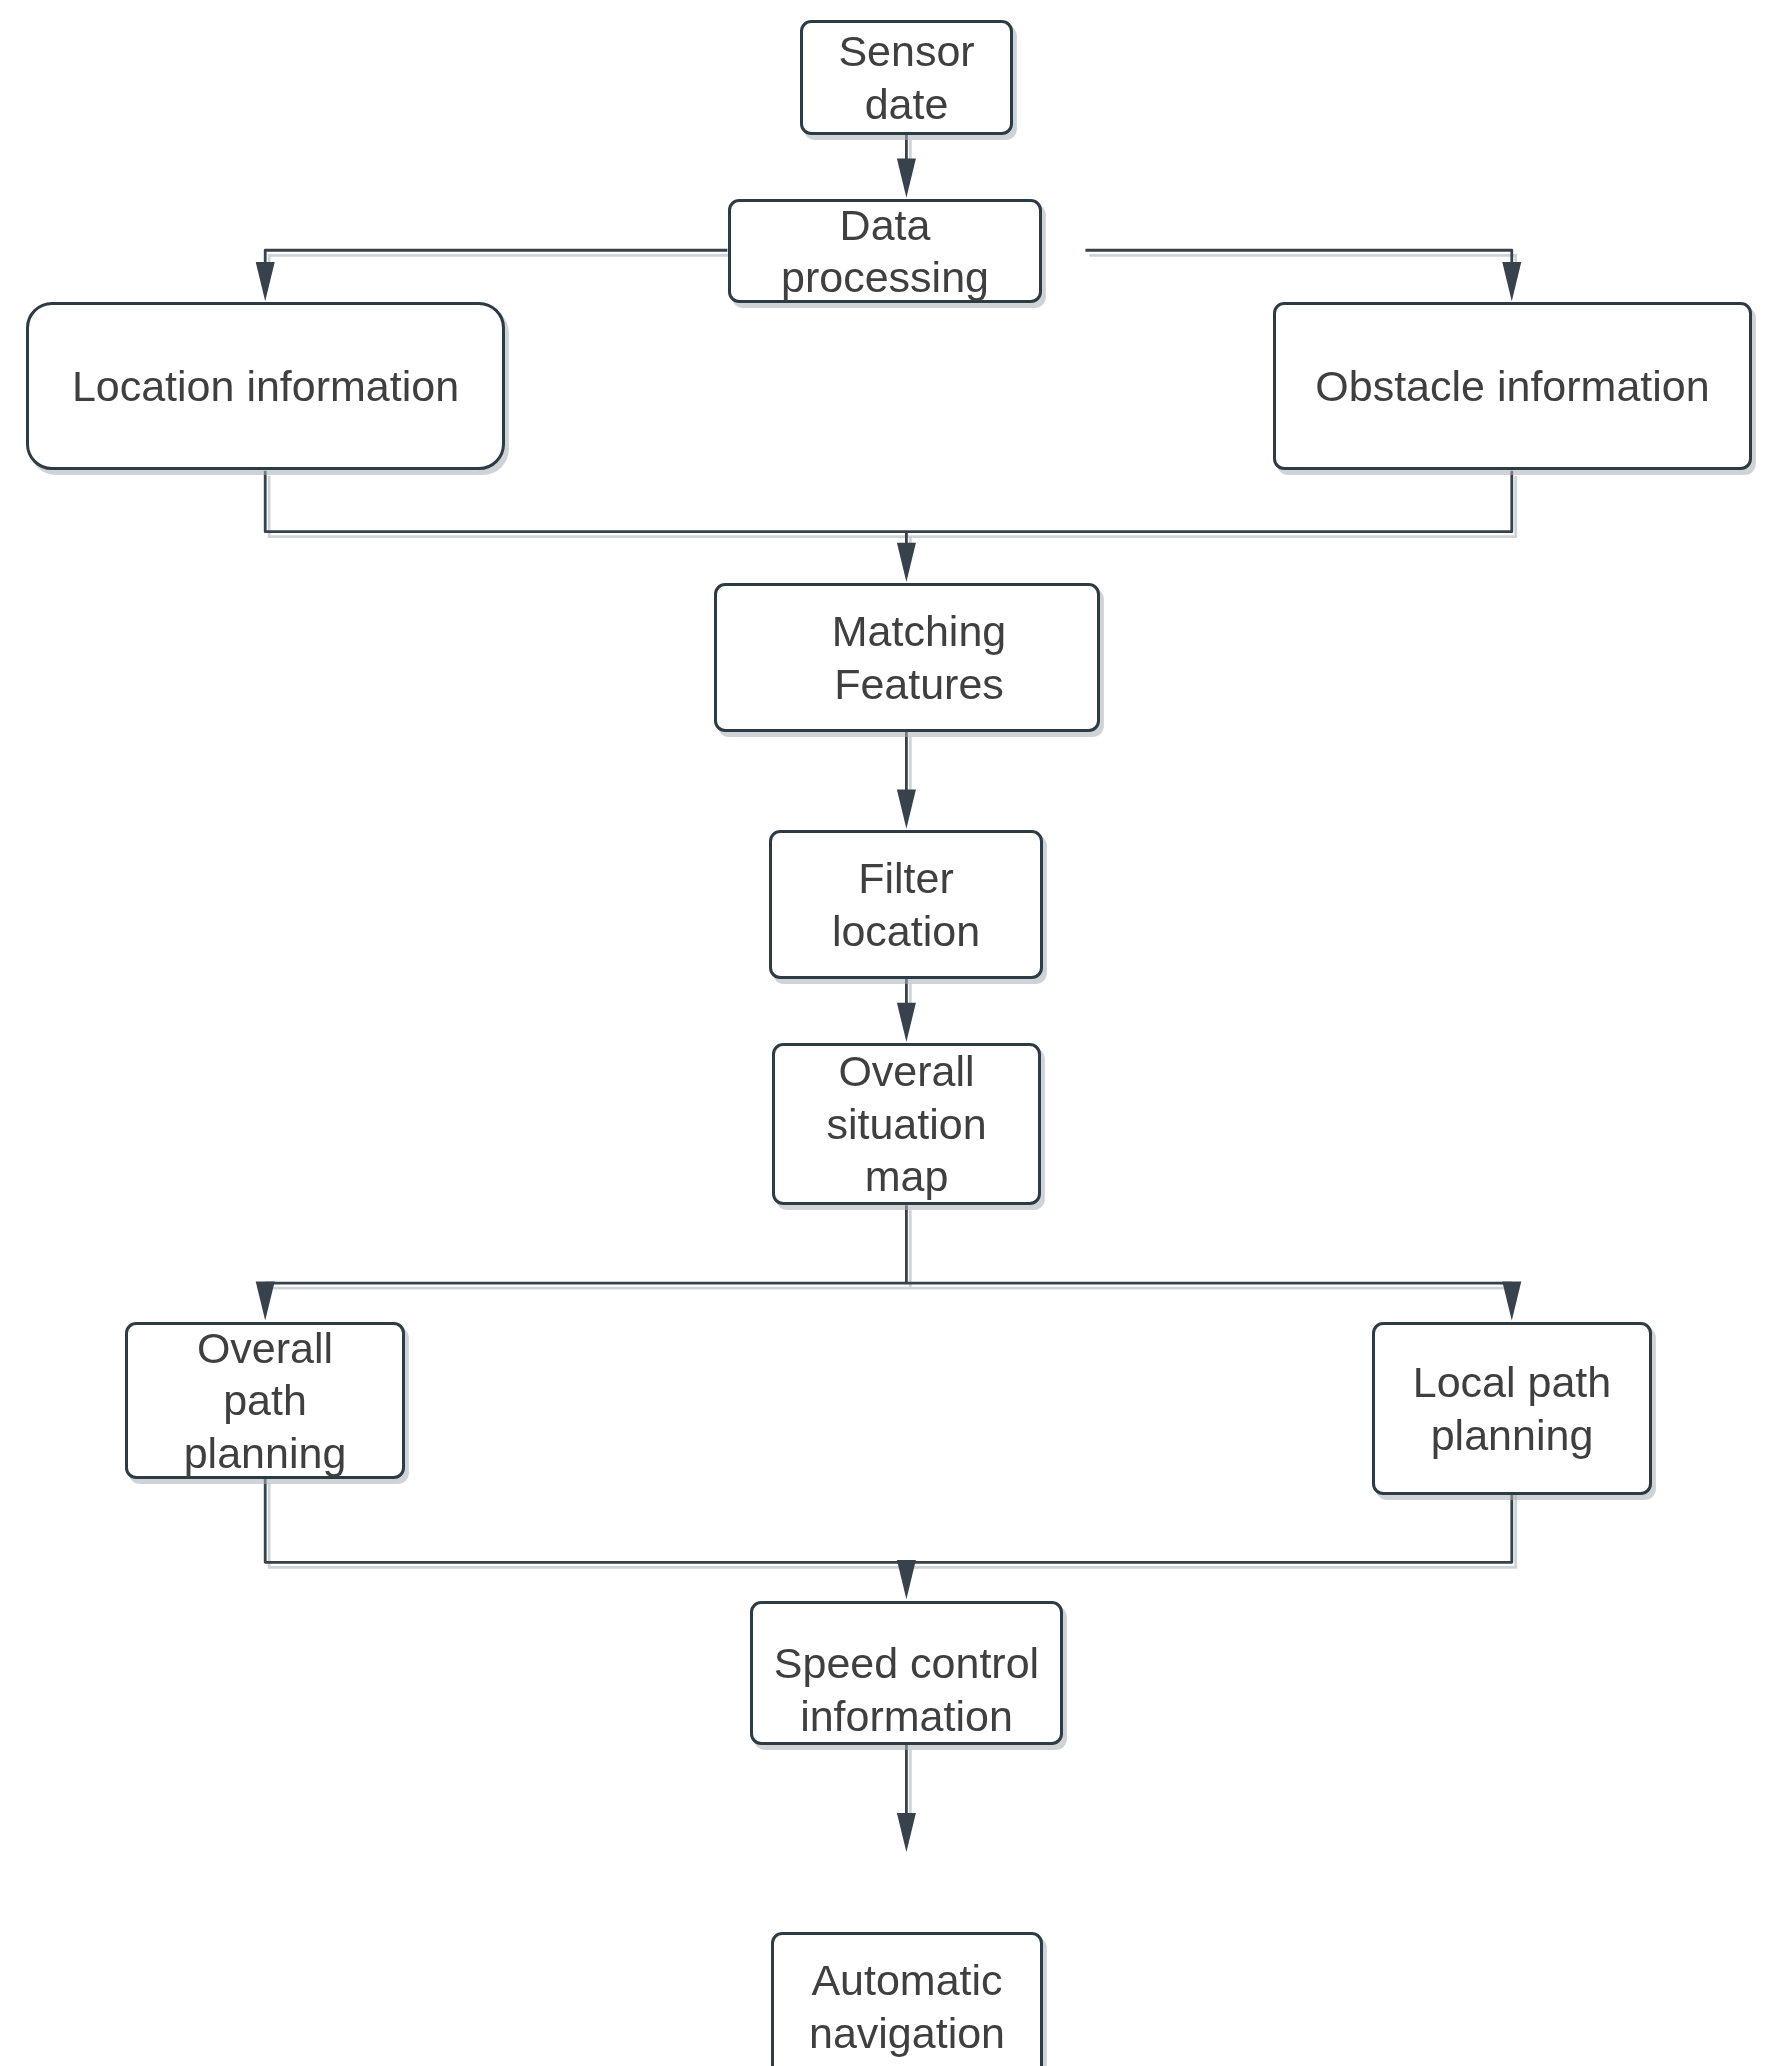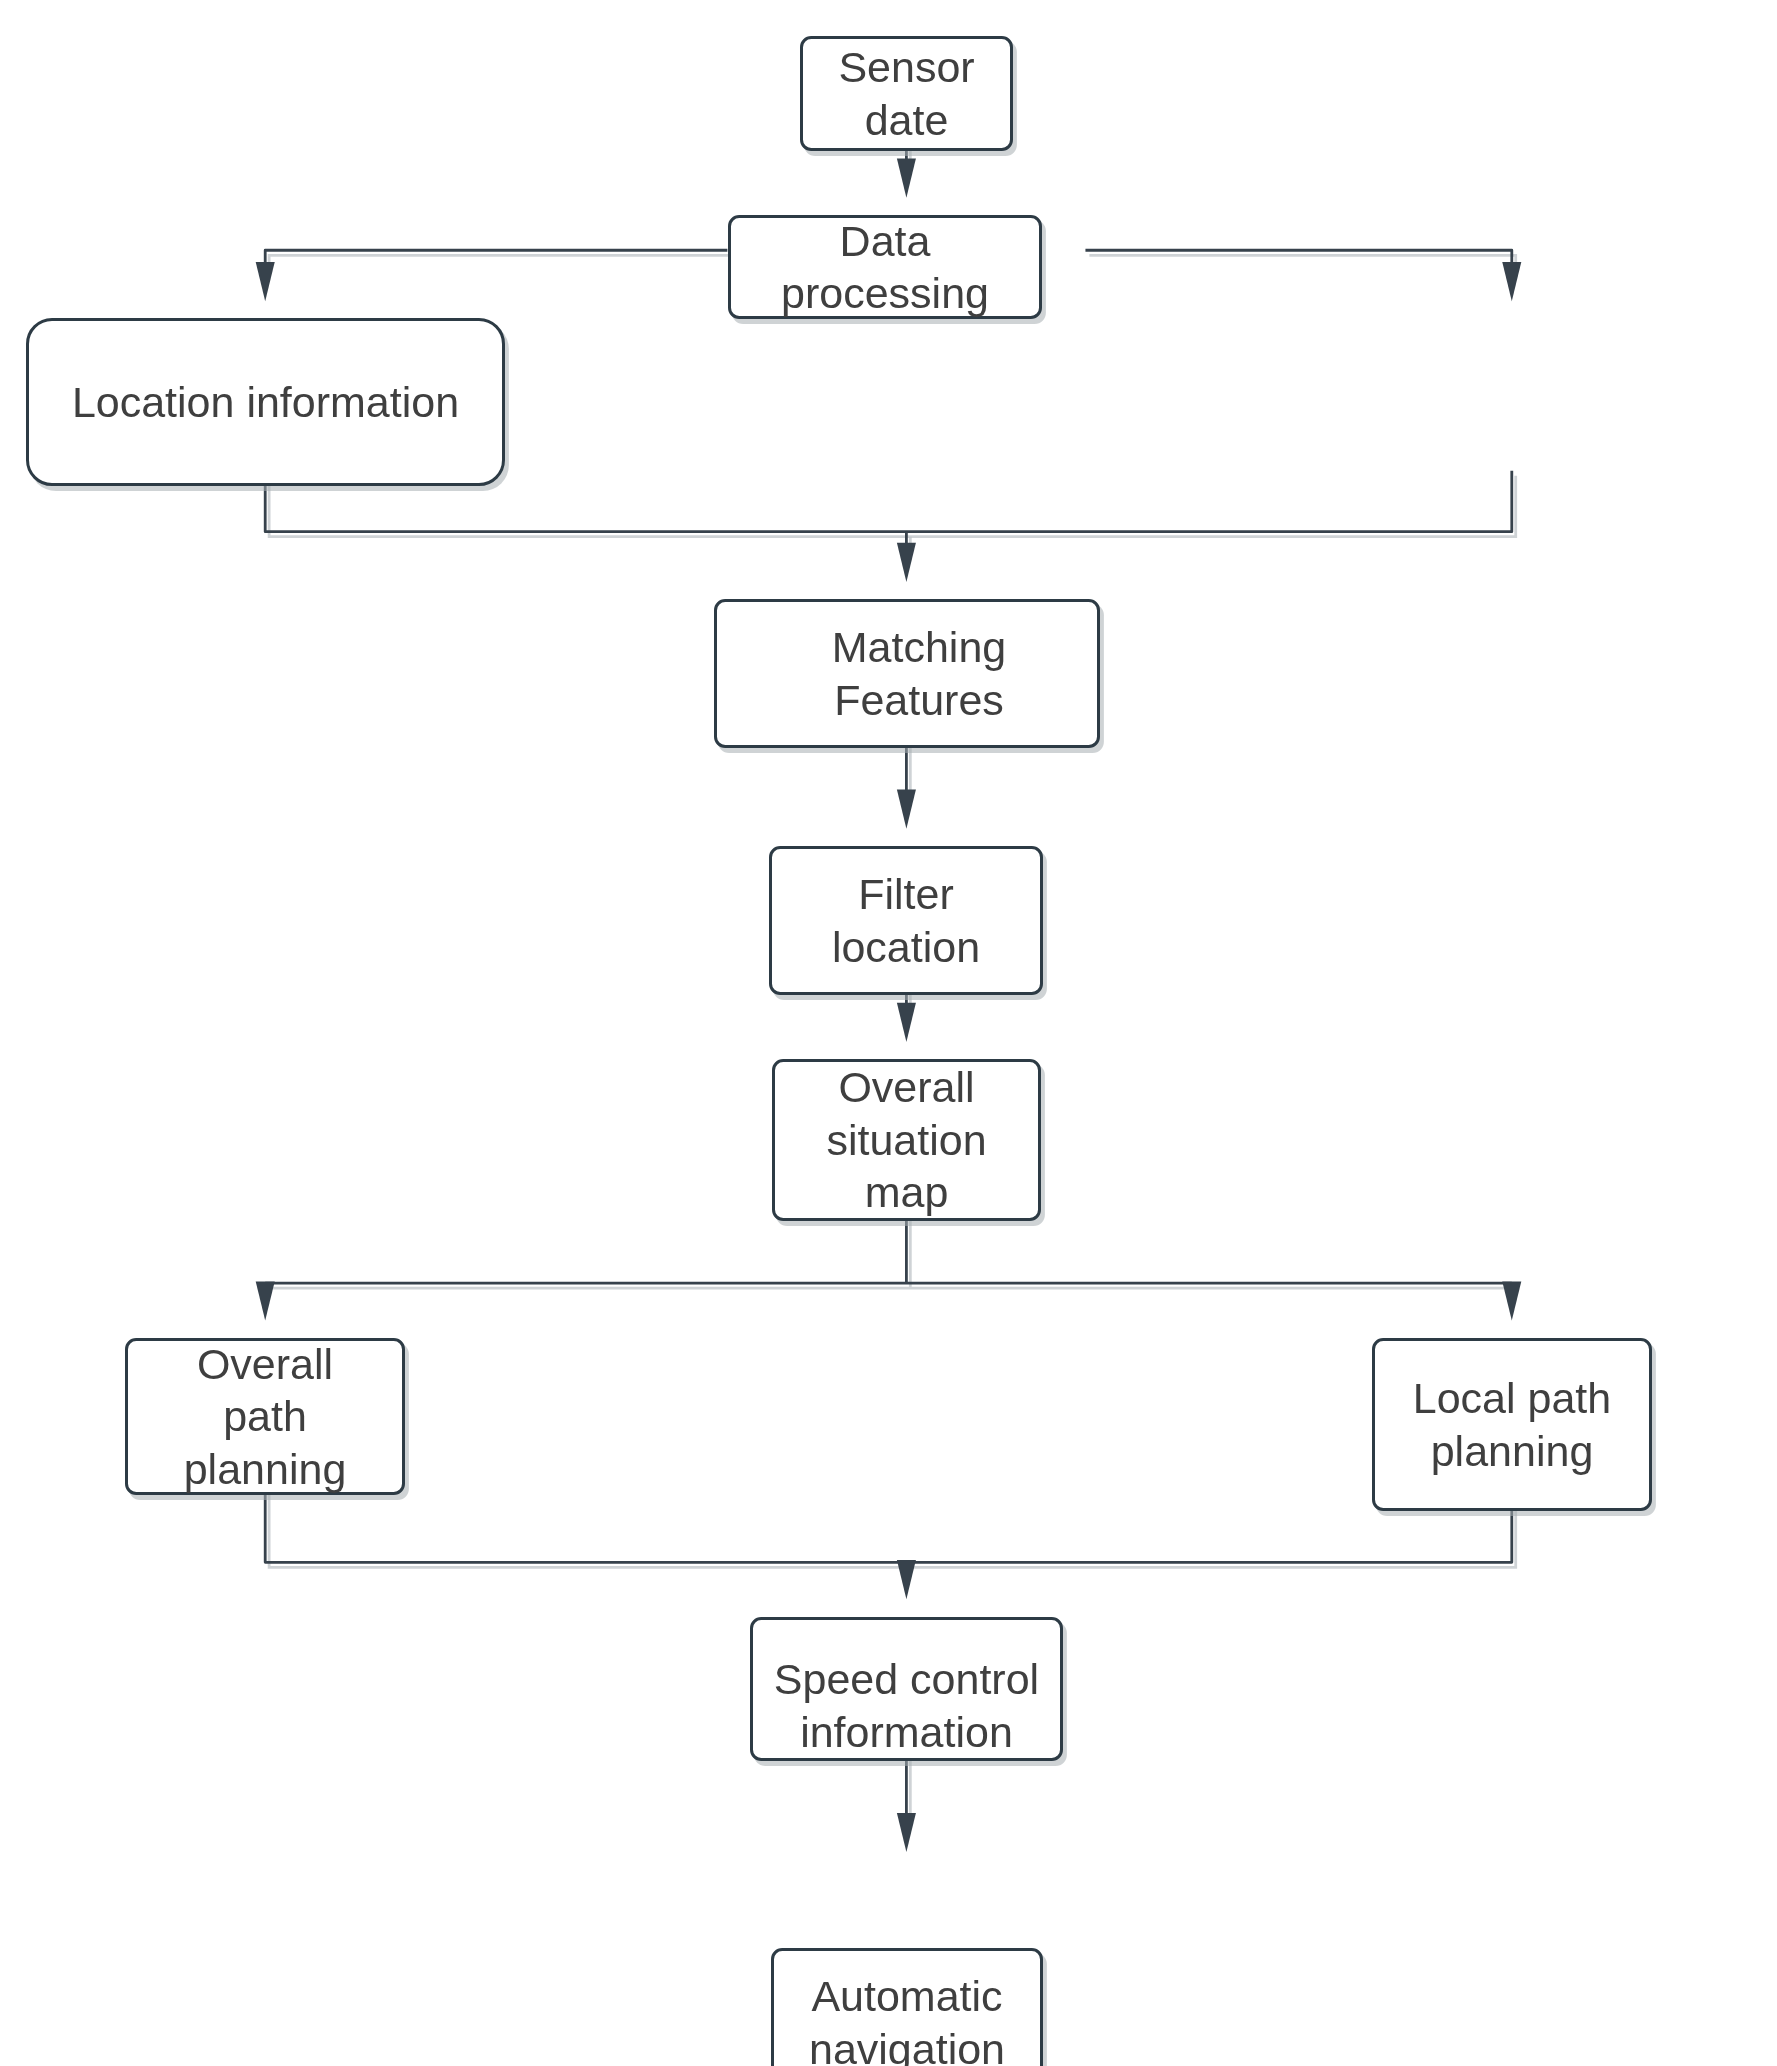--- a/index.html
+++ b/index.html
@@ -25,21 +25,20 @@
     position: absolute;
     box-sizing: border-box;
     background: #ffffff;
     border: 3.9px solid #2d3b45;
     border-radius: 11.2px;
     box-shadow: 3.9px 5px 0 rgba(168, 174, 179, 0.55);
     display: flex;
     align-items: center;
     justify-content: center;
     text-align: center;
-    margin-top: 16px;
   }
   .node-label {
     white-space: pre-line;
     font-size: 43px;
     line-height: 1.22;
     color: #3f3f3f;
     letter-spacing: 0px;
   }
 </style>
 </head>
@@ -97,20 +96,23 @@
   </div>
 
   <div class="node" style="left:728px; top:199px; width:314px; height:104px;">
     <span class="node-label">Data processing</span>
   </div>
 
   <div class="node" style="left:26px; top:302px; width:479px; height:168px;border-radius:26px;">
     <span class="node-label">Location information</span>
   </div>
 
+  <div class="node" style="left:1273px; top:302px; width:479px; height:168px;">
+    <span class="node-label">Obstacle information</span>
+  </div>
 
   <div class="node" style="left:714px; top:583px; width:386px; height:149px;padding-left:24px;">
     <span class="node-label">Matching Features</span>
   </div>
 
   <div class="node" style="left:769px; top:830px; width:274px; height:149px;">
     <span class="node-label">Filter
 location</span>
   </div>
 

